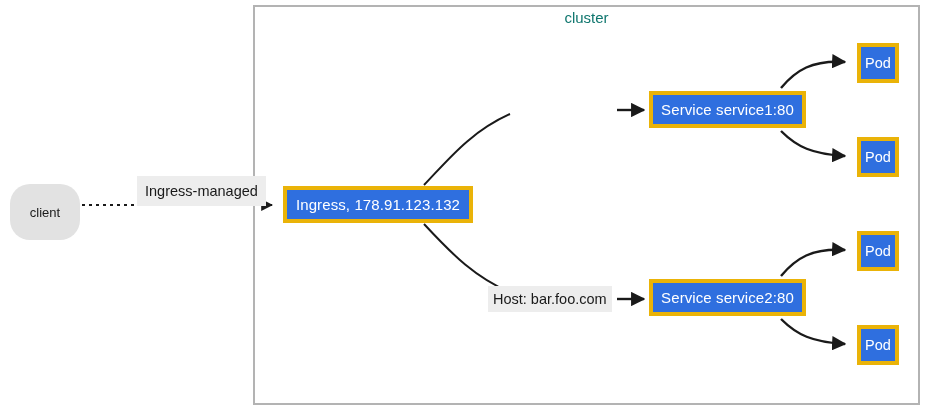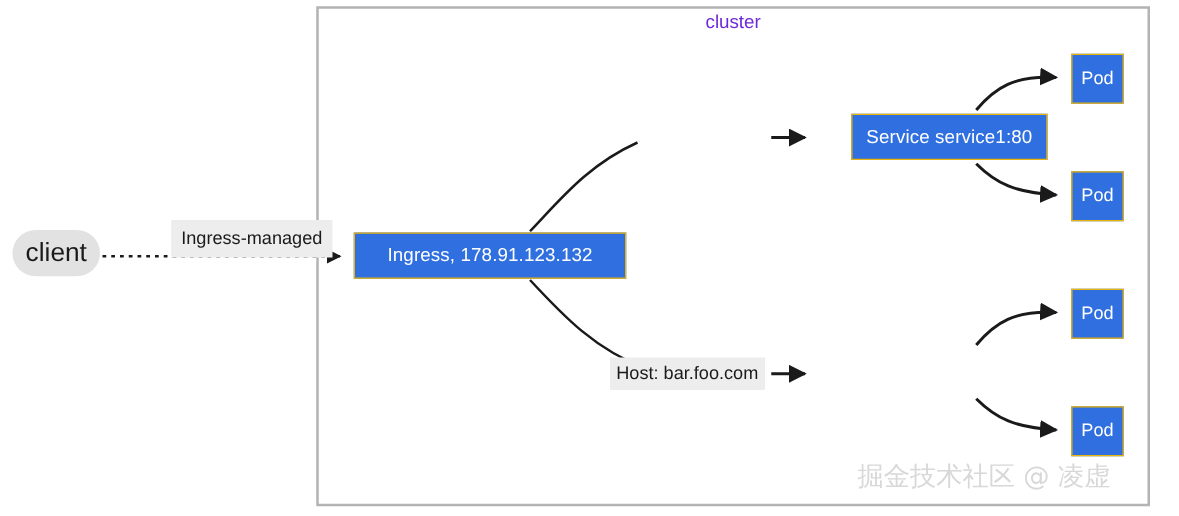--- a/index.html
+++ b/index.html
@@ -33,40 +33,40 @@
     border: 2px solid #b3b3b3;
     background: transparent;
     box-sizing: border-box;
   }
   .cluster-label {
     position: absolute;
     left: 253px;
     top: 9px;
     width: 667px;
     text-align: center;
-    color: #6d28d9;
+    color: #0f766e;
     font-size: 15px;
     line-height: 18px;
     white-space: nowrap;
   }
 
   
   .client-pill {
     position: absolute;
     left: 10px;
     top: 184px;
     width: 70px;
-    height: 37px;
+    height: 56px;
     background: #e2e2e2;
     border-radius: 20px;
     display: flex;
     align-items: center;
     justify-content: center;
     color: #1a1a1a;
-    font-size: 21px;
+    font-size: 13px;
     box-sizing: border-box;
   }
 
   
   .edge-label {
     position: absolute;
     background: #ededed;
     color: #1a1a1a;
     font-size: 14.5px;
     line-height: 20px;
@@ -88,42 +88,41 @@
   }
   .host2-label {
     left: 488px;
     top: 286px;
   }
 
   
   .node-blue {
     position: absolute;
     background: #2f6fdf;
-    border: 1px solid #eab308;
+    border: 4px solid #eab308;
     color: #ffffff;
     display: flex;
     align-items: center;
     justify-content: center;
     font-size: 15px;
     box-sizing: border-box;
     letter-spacing: 0.1px;
   }
   .ingress-node {
     left: 283px;
     top: 186px;
-    width: 218px;
+    width: 190px;
     height: 37px;
     justify-content: center;
   }
   .svc1-node {
     left: 649px;
     top: 91px;
     width: 157px;
     height: 37px;
-    margin-left: 32px;
   }
   .svc2-node {
     left: 649px;
     top: 279px;
     width: 157px;
     height: 37px;
   }
   .pod-node {
     width: 42px;
     height: 40px;
@@ -208,29 +207,31 @@
 
   <div class="node-blue ingress-node">
     <span>Ingress, 178.91.123.132</span>
   </div>
 
   <div class="edge-label host2-label">Host: bar.foo.com</div>
 
   <div class="node-blue svc1-node">
     <span>Service service1:80</span>
   </div>
+  <div class="node-blue svc2-node">
+    <span>Service service2:80</span>
+  </div>
 
   <div class="node-blue pod-node pod1">
     <span>Pod</span>
   </div>
   <div class="node-blue pod-node pod2">
     <span>Pod</span>
   </div>
   <div class="node-blue pod-node pod3">
     <span>Pod</span>
   </div>
   <div class="node-blue pod-node pod4">
     <span>Pod</span>
   </div>
 
-  <div class="watermark">掘金技术社区 @ 凌虚</div>
 
 </div>
 
 </body></html>

